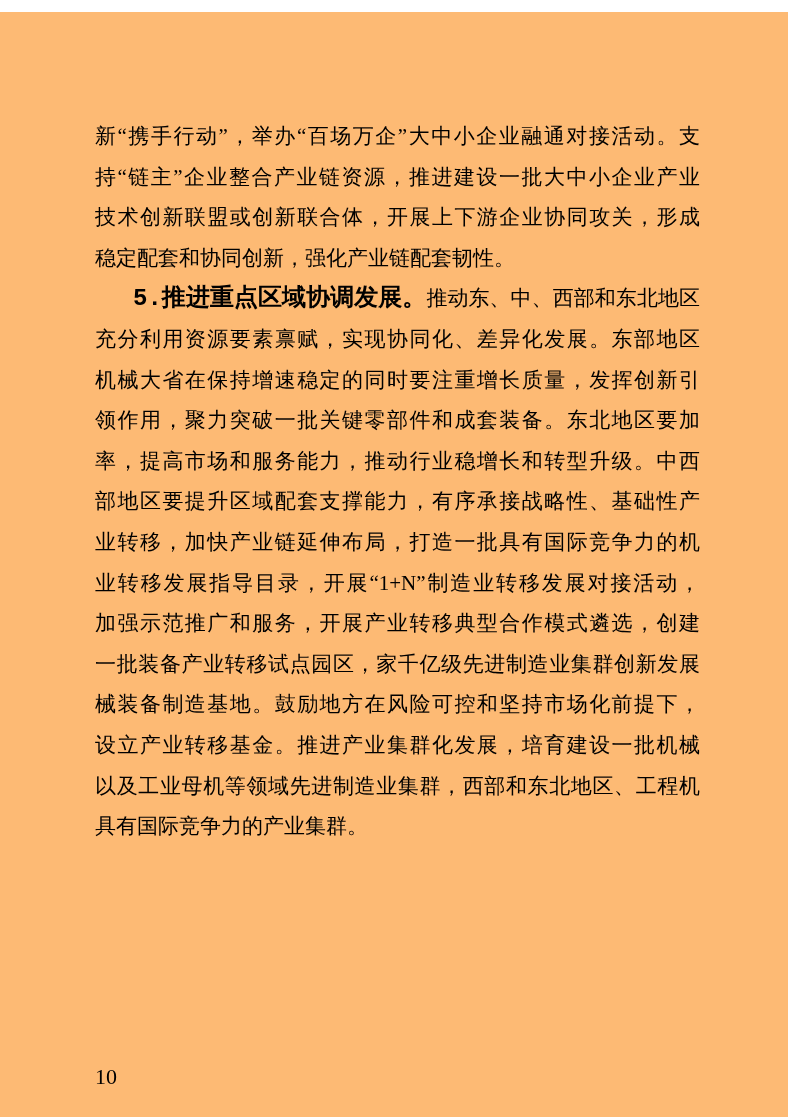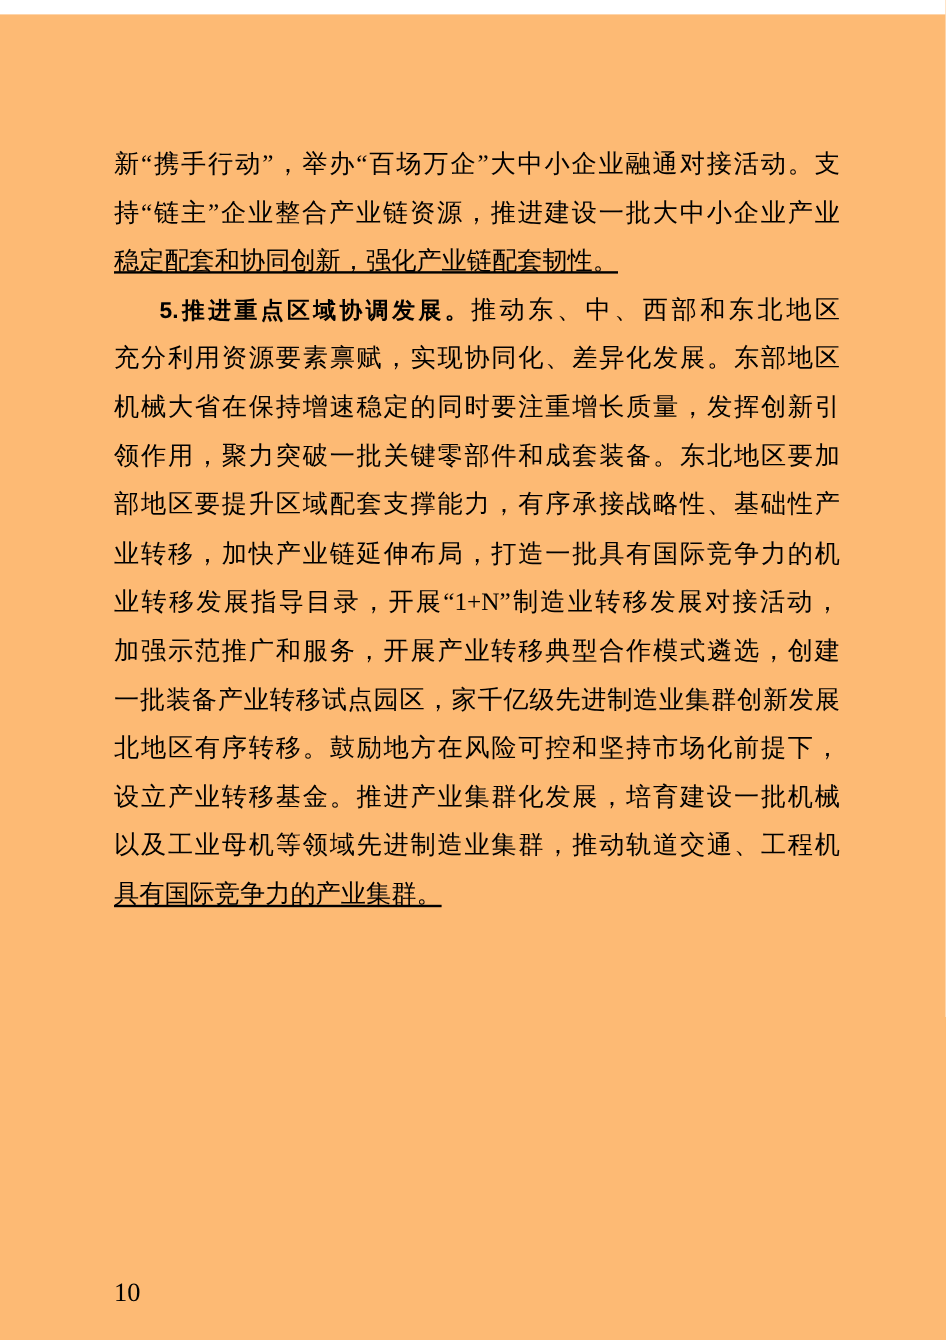--- a/index.html
+++ b/index.html
@@ -30,66 +30,67 @@
   }
   .line {
     text-align: justify;
     text-align-last: justify;
     -moz-text-align-last: justify;
     height: 40.6px;
     overflow: visible;
   }
   .line.para-last {
     text-align-last: left;
-    text-decoration: underline;
     -moz-text-align-last: left;
   }
   .line.first-indent {
     text-indent: 38px;
   }
   .heading-bold {
     font-weight: 700;
-    font-family: Liberation Sans, sans-serif;
-    font-size: 19px;
+    font-family: Liberation Mono, monospace;
+    font-size: 24px;
   }
   .page-footer {
     position: absolute;
     left: 95px;
     top: 1050px;
     width: 605px;
     font-size: 22px;
     line-height: 30px;
     color: #000000;
   }
 </style>
 </head>
 <body>
 
 <div class="page">
   <div class="text-block">
 
     <div class="para">
       <div class="line">新“携手行动”，举办“百场万企”大中小企业融通对接活动。支</div>
       <div class="line">持“链主”企业整合产业链资源，推进建设一批大中小企业产业</div>
+      <div class="line">技术创新联盟或创新联合体，开展上下游企业协同攻关，形成</div>
       <div class="line para-last">稳定配套和协同创新，强化产业链配套韧性。</div>
     </div>
 
     <div class="para">
       <div class="line first-indent"><span class="heading-bold">5.推进重点区域协调发展。</span><span>推动东、中、西部和东北地区</span></div>
       <div class="line">充分利用资源要素禀赋，实现协同化、差异化发展。东部地区</div>
       <div class="line">机械大省在保持增速稳定的同时要注重增长质量，发挥创新引</div>
       <div class="line">领作用，聚力突破一批关键零部件和成套装备。东北地区要加</div>
+      <div class="line">率，提高市场和服务能力，推动行业稳增长和转型升级。中西</div>
       <div class="line">部地区要提升区域配套支撑能力，有序承接战略性、基础性产</div>
       <div class="line">业转移，加快产业链延伸布局，打造一批具有国际竞争力的机</div>
       <div class="line">业转移发展指导目录，开展“1+N”制造业转移发展对接活动，</div>
       <div class="line">加强示范推广和服务，开展产业转移典型合作模式遴选，创建</div>
       <div class="line">一批装备产业转移试点园区，家千亿级先进制造业集群创新发展</div>
-      <div class="line">北地区有序转移。鼓励地方在风险可控和坚持市场化前提下，</div>
+      <div class="line">械装备制造基地。鼓励地方在风险可控和坚持市场化前提下，</div>
       <div class="line">设立产业转移基金。推进产业集群化发展，培育建设一批机械</div>
-      <div class="line">以及工业母机等领域先进制造业集群，推动轨道交通、工程机</div>
+      <div class="line">以及工业母机等领域先进制造业集群，西部和东北地区、工程机</div>
       <div class="line para-last">具有国际竞争力的产业集群。</div>
     </div>
 
   </div>
 
   <div class="page-footer">
     <span>10</span>
   </div>
 </div>
 

